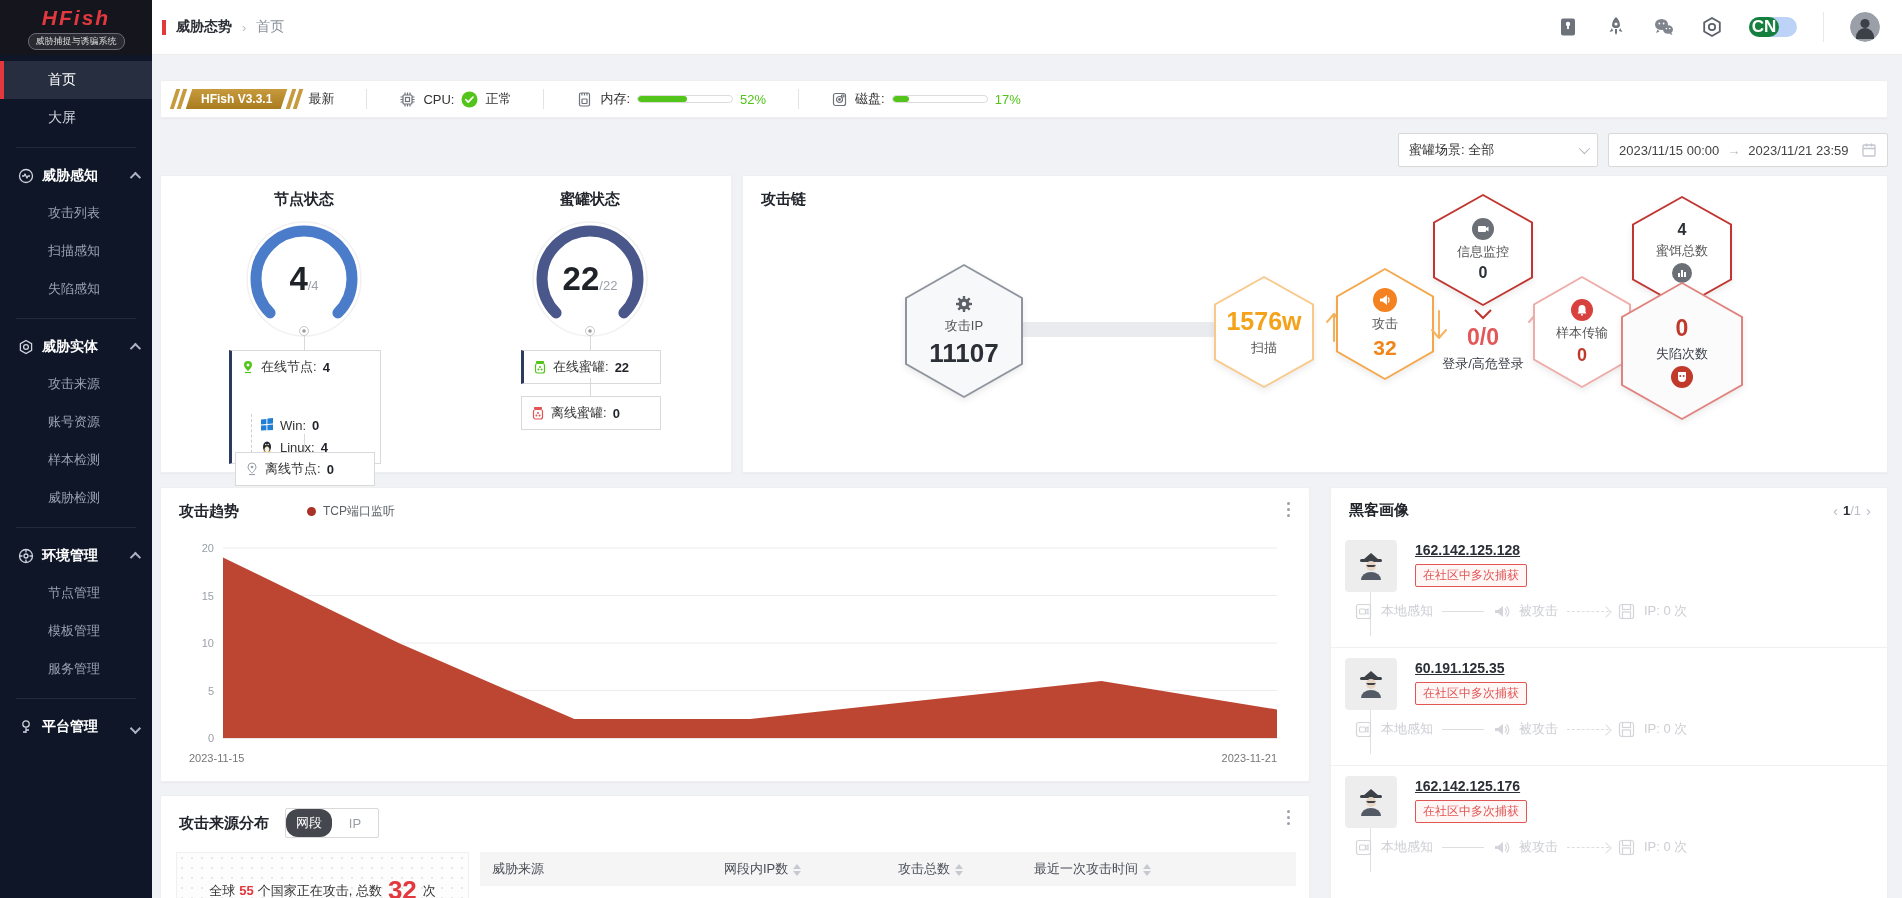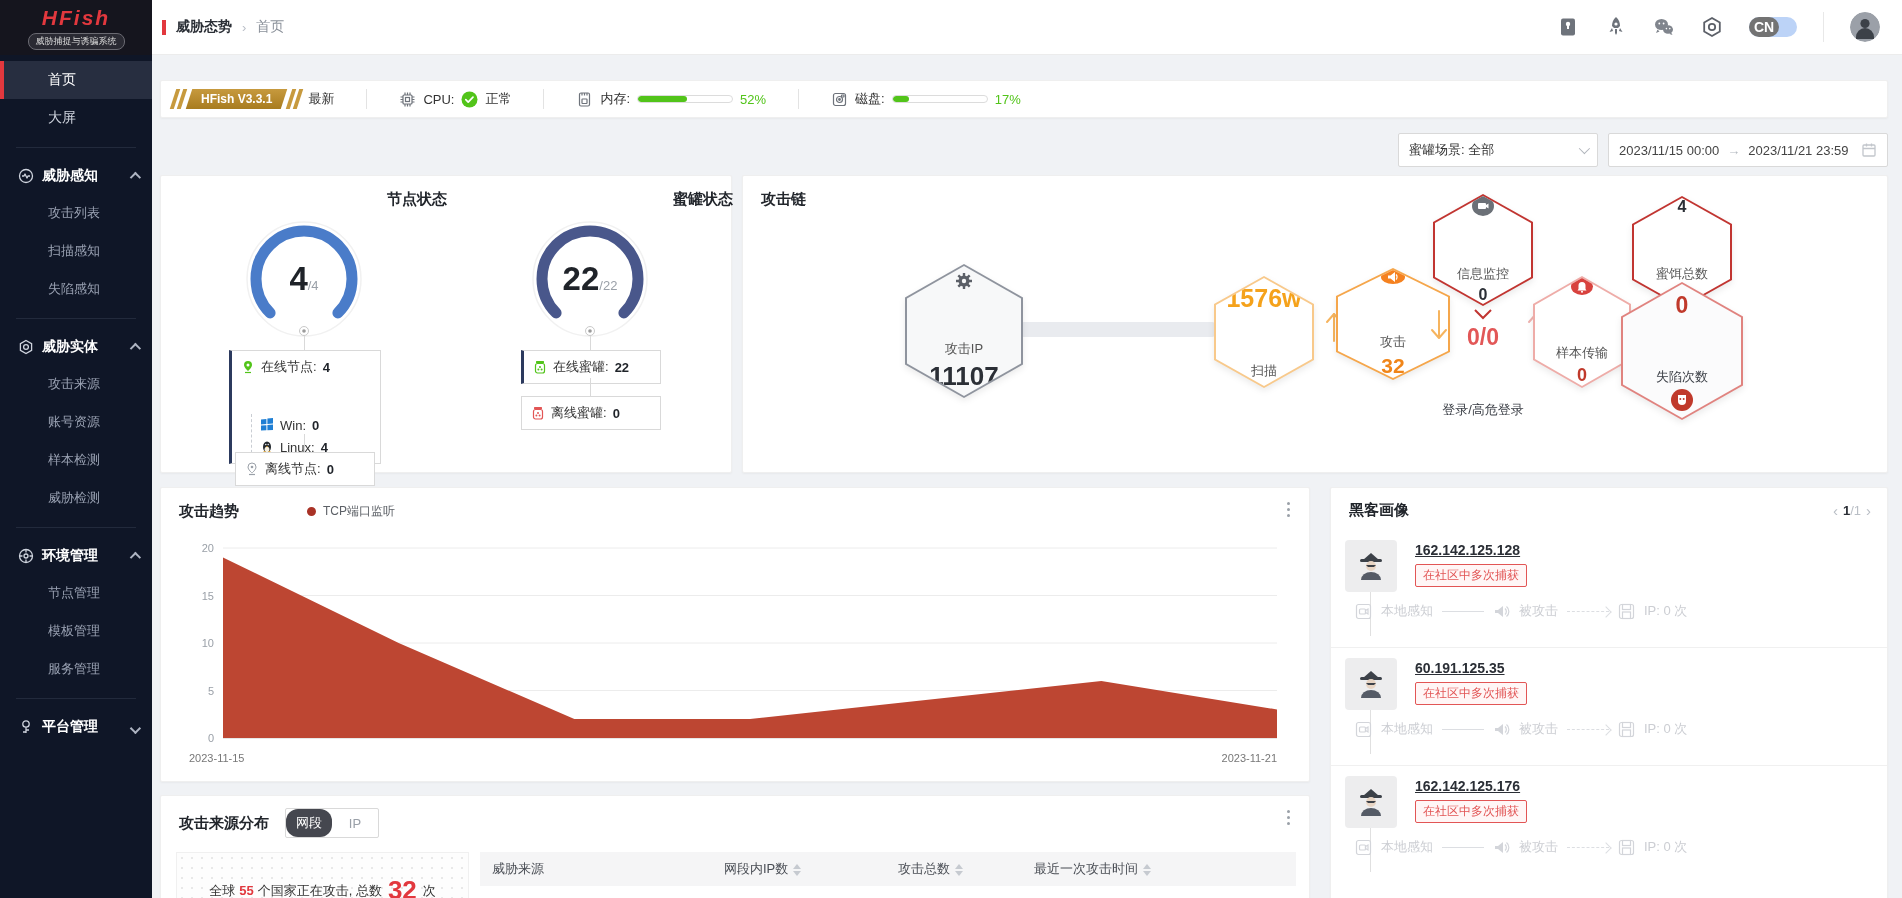--- a/index.html
+++ b/index.html
@@ -28,21 +28,21 @@
   
   .topbar{position:absolute;left:152px;top:0;width:1750px;height:55px;background:#fff;border-bottom:1px solid #ececec;display:flex;align-items:center;z-index:20;}
   .crumb{display:flex;align-items:center;gap:10px;margin-left:10px;}
   .crumb-bar{width:4px;height:15px;background:#e2383e;}
   .crumb-main{font-size:14px;font-weight:bold;color:#2b2f36;}
   .crumb-sep{color:#b9bec7;font-size:13px;}
   .crumb-cur{font-size:14px;color:#8a9099;}
   .top-right{margin-left:auto;display:flex;align-items:center;gap:26px;padding-right:22px;}
   .tool-ic{width:22px;height:22px;color:#5c6068;cursor:pointer;}
   .lang-toggle{width:48px;height:20px;border-radius:10px;background:#bcd3f7;display:flex;align-items:center;cursor:pointer;}
-  .lang-knob{min-width:30px;height:20px;border-radius:10px;background:#737373;color:#fff;font-size:14px;font-weight:bold;display:flex;align-items:center;justify-content:center;text-align:right;}
+  .lang-knob{min-width:30px;height:20px;border-radius:10px;background:#15803d;color:#fff;font-size:17px;font-weight:bold;display:flex;align-items:center;justify-content:center;text-align:right;}
   .top-div{width:1px;height:30px;background:#e8e8e8;}
   .avatar{width:30px;height:30px;border-radius:50%;cursor:pointer;}
 
   
   .card{position:absolute;background:#fff;border-radius:2px;box-shadow:0 1px 2px rgba(0,0,0,.04);border:1px solid #efefef;}
   .card-title{font-size:15px;font-weight:bold;color:#22262c;}
   .kebab{position:absolute;right:14px;top:14px;width:14px;display:flex;flex-direction:column;align-items:center;gap:3px;cursor:pointer;}
   .kebab i{width:3px;height:3px;border-radius:50%;background:#9aa0a8;}
 
   
@@ -66,40 +66,40 @@
   .filter-select .grow{flex:1;}
   .sel-chev{width:8px;height:8px;border-right:1.5px solid #b0b4bb;border-bottom:1.5px solid #b0b4bb;transform:rotate(45deg) translateY(-2px);}
   .daterange{position:absolute;left:1608px;top:133px;width:280px;height:34px;background:#fff;border:1px solid #d9d9d9;border-radius:2px;display:flex;align-items:center;gap:8px;padding:0 10px;font-size:13px;color:#444;cursor:pointer;z-index:5;}
   .dr-arrow{color:#b3b8bf;}
   .cal-ic{width:16px;height:16px;color:#c2c6cc;margin-left:auto;}
 
   
   .gauge-card{left:160px;top:175px;width:572px;height:298px;}
   .gcol{position:absolute;top:0;width:286px;height:100%;}
   .gcol.left{left:0;} .gcol.right{left:286px;}
-  .gtitle{position:absolute;top:14px;width:100%;text-align:right;}
+  .gtitle{position:absolute;top:14px;width:100%;text-align:center;}
   .gauge-wrap{position:absolute;left:50%;top:38px;transform:translateX(-50%);width:130px;height:130px;}
   .gauge-num{position:absolute;left:0;top:46px;width:130px;text-align:center;}
   .gauge-num b{font-size:33px;color:#1f2329;}
   .gauge-num span{font-size:13px;color:#9aa0a8;}
   .vline{position:absolute;left:50%;width:1px;background:#d9d9d9;}
   .info-box{position:absolute;background:#fff;border:1px solid #d9d9d9;font-size:13px;color:#333;padding:5px 9px;}
   .info-box.accent{border-left:3px solid #2c3a5e;}
   .ib-row{display:flex;align-items:center;gap:6px;height:22px;white-space:nowrap;}
   .ib-row b{color:#1f2329;}
   .ib-children{margin-left:10px;border-left:1px dashed #c9cdd3;padding-left:8px;margin-top:36px;}
   .mini-ic{width:14px;height:14px;flex:0 0 14px;}
 
   
   .chain-card{left:742px;top:175px;width:1146px;height:298px;}
   .hex{position:absolute;filter:drop-shadow(0 3px 3px rgba(0,0,0,.08));}
   .hex .b,.hex .i{clip-path:polygon(50% 0,100% 25%,100% 75%,50% 100%,0 75%,0 25%);}
   .hex .b{width:100%;height:100%;}
   .hex .i{position:absolute;left:2px;top:2px;right:2px;bottom:2px;background:#fff;display:flex;flex-direction:column;align-items:center;justify-content:center;gap:3px;}
-  .hex-label{font-size:13px;color:#555;margin-top:46px;}
+  .hex-label{font-size:13px;color:#555;}
   .hex-val{font-weight:bold;}
   .circle-ic{width:24px;height:24px;border-radius:50%;display:flex;align-items:center;justify-content:center;color:#fff;}
   .chain-arrow{position:absolute;width:26px;height:36px;}
   .chain-chev{position:absolute;width:22px;height:12px;}
   .ribbon{position:absolute;background:#e9ebef;border-radius:3px;}
   .login-group{position:absolute;display:flex;flex-direction:column;align-items:center;gap:4px;}
 
   
   .trend-card{left:160px;top:487px;width:1150px;height:295px;}
   .trend-head{display:flex;align-items:center;gap:10px;padding:14px 18px 0 18px;}
@@ -448,21 +448,21 @@
       <div class="i">
         <div class="hex-val" style="font-size:25px;color:#f5a21b;">1576w</div>
         <div class="hex-label">扫描</div>
       </div>
     </div>
 
     <svg class="chain-arrow" style="left:578px;top:132px;transform:rotate(180deg);" viewBox="0 0 26 36" fill="none" stroke="#f6b45e" stroke-width="2">
         <path d="M13 3v27M13 30l-7-8M13 30l7-8" stroke-linecap="round"></path>
       </svg>
 
-    <div class="hex" style="left:593px;top:92px;width:114px;height:112px;">
+    <div class="hex" style="left:593px;top:92px;width:98px;height:112px;">
       <div class="b" style="background:#f5a64b;"></div>
       <div class="i">
         <div class="circle-ic" style="background:#f58220;">
           <svg width="12" height="12" viewBox="0 0 12 12" fill="#fff">
               <path d="M1 4.5h2.5L8 1v10L3.5 7.5H1z"></path>
               <path d="M9 3.5a3.5 3.5 0 0 1 0 5" stroke="#fff" fill="none" stroke-width="1.2"></path>
             </svg>
         </div>
         <div class="hex-label">攻击</div>
         <div class="hex-val" style="font-size:21px;color:#f08519;">32</div>

